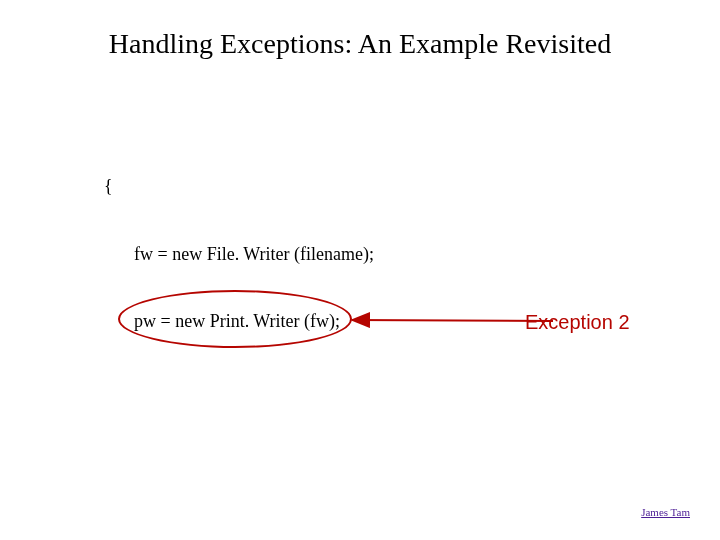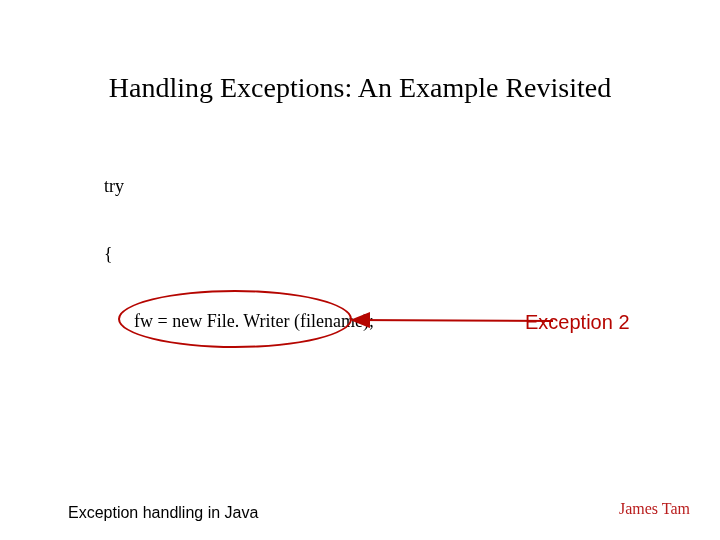--- a/index.html
+++ b/index.html
@@ -17,21 +17,20 @@
     width: 720px;
     height: 540px;
   }
   .title {
     position: absolute;
     top: 28px;
     left: 0;
     width: 720px;
     text-align: center;
     font-size: 28px;
-    margin-top: 44px;
   }
   .code-block {
     position: absolute;
     top: 130px;
     left: 104px;
     font-size: 18px;
     line-height: 1.25;
     white-space: pre;
   }
   .indent1 { margin-left: 30px; }
@@ -48,22 +47,23 @@
     left: 68px;
     bottom: 18px;
     font-family: Arial, Helvetica, sans-serif;
     font-size: 16px;
     color: #000;
   }
   .footer-right {
     position: absolute;
     right: 30px;
     bottom: 22px;
-    font-size: 16px;
-    color: #b91c1c;
+    font-size: 11px;
+    color: #4c1d95;
+    text-decoration: underline;
   }
   .ellipse {
     position: absolute;
     left: 118px;
     top: 290px;
     width: 230px;
     height: 54px;
     border: 2px solid #b50500;
     border-radius: 50%;
     pointer-events: none;
@@ -76,23 +76,23 @@
   }
 </style>
 </head>
 <body>
 
 <div class="slide">
 
   <div class="title">Handling Exceptions: An Example Revisited</div>
 
   <div class="code-block">
-    <div>try</div>
     <div>{</div>
     <div class="indent1">fw = new File. Writer (filename);</div>
+    <div class="indent1">pw = new Print. Writer (fw);</div>
     <div style="height:22px"></div>
     
     
     
     
     
     
     
   </div>
 
@@ -102,16 +102,15 @@
     <defs>
       <marker id="arrowhead" markerWidth="10" markerHeight="8" refX="9" refY="4" orient="auto">
         <polygon points="0 0, 10 4, 0 8" fill="#b50500"></polygon>
       </marker>
     </defs>
     <line x1="553" y1="321" x2="352" y2="320" stroke="#b50500" stroke-width="2" marker-end="url(#arrowhead)"></line>
   </svg>
 
   <div class="callout">Exception 2</div>
 
-  <div class="footer-left">Exception handling in Java</div>
   <div class="footer-right">James Tam</div>
 
 </div>
 
 </body></html>

